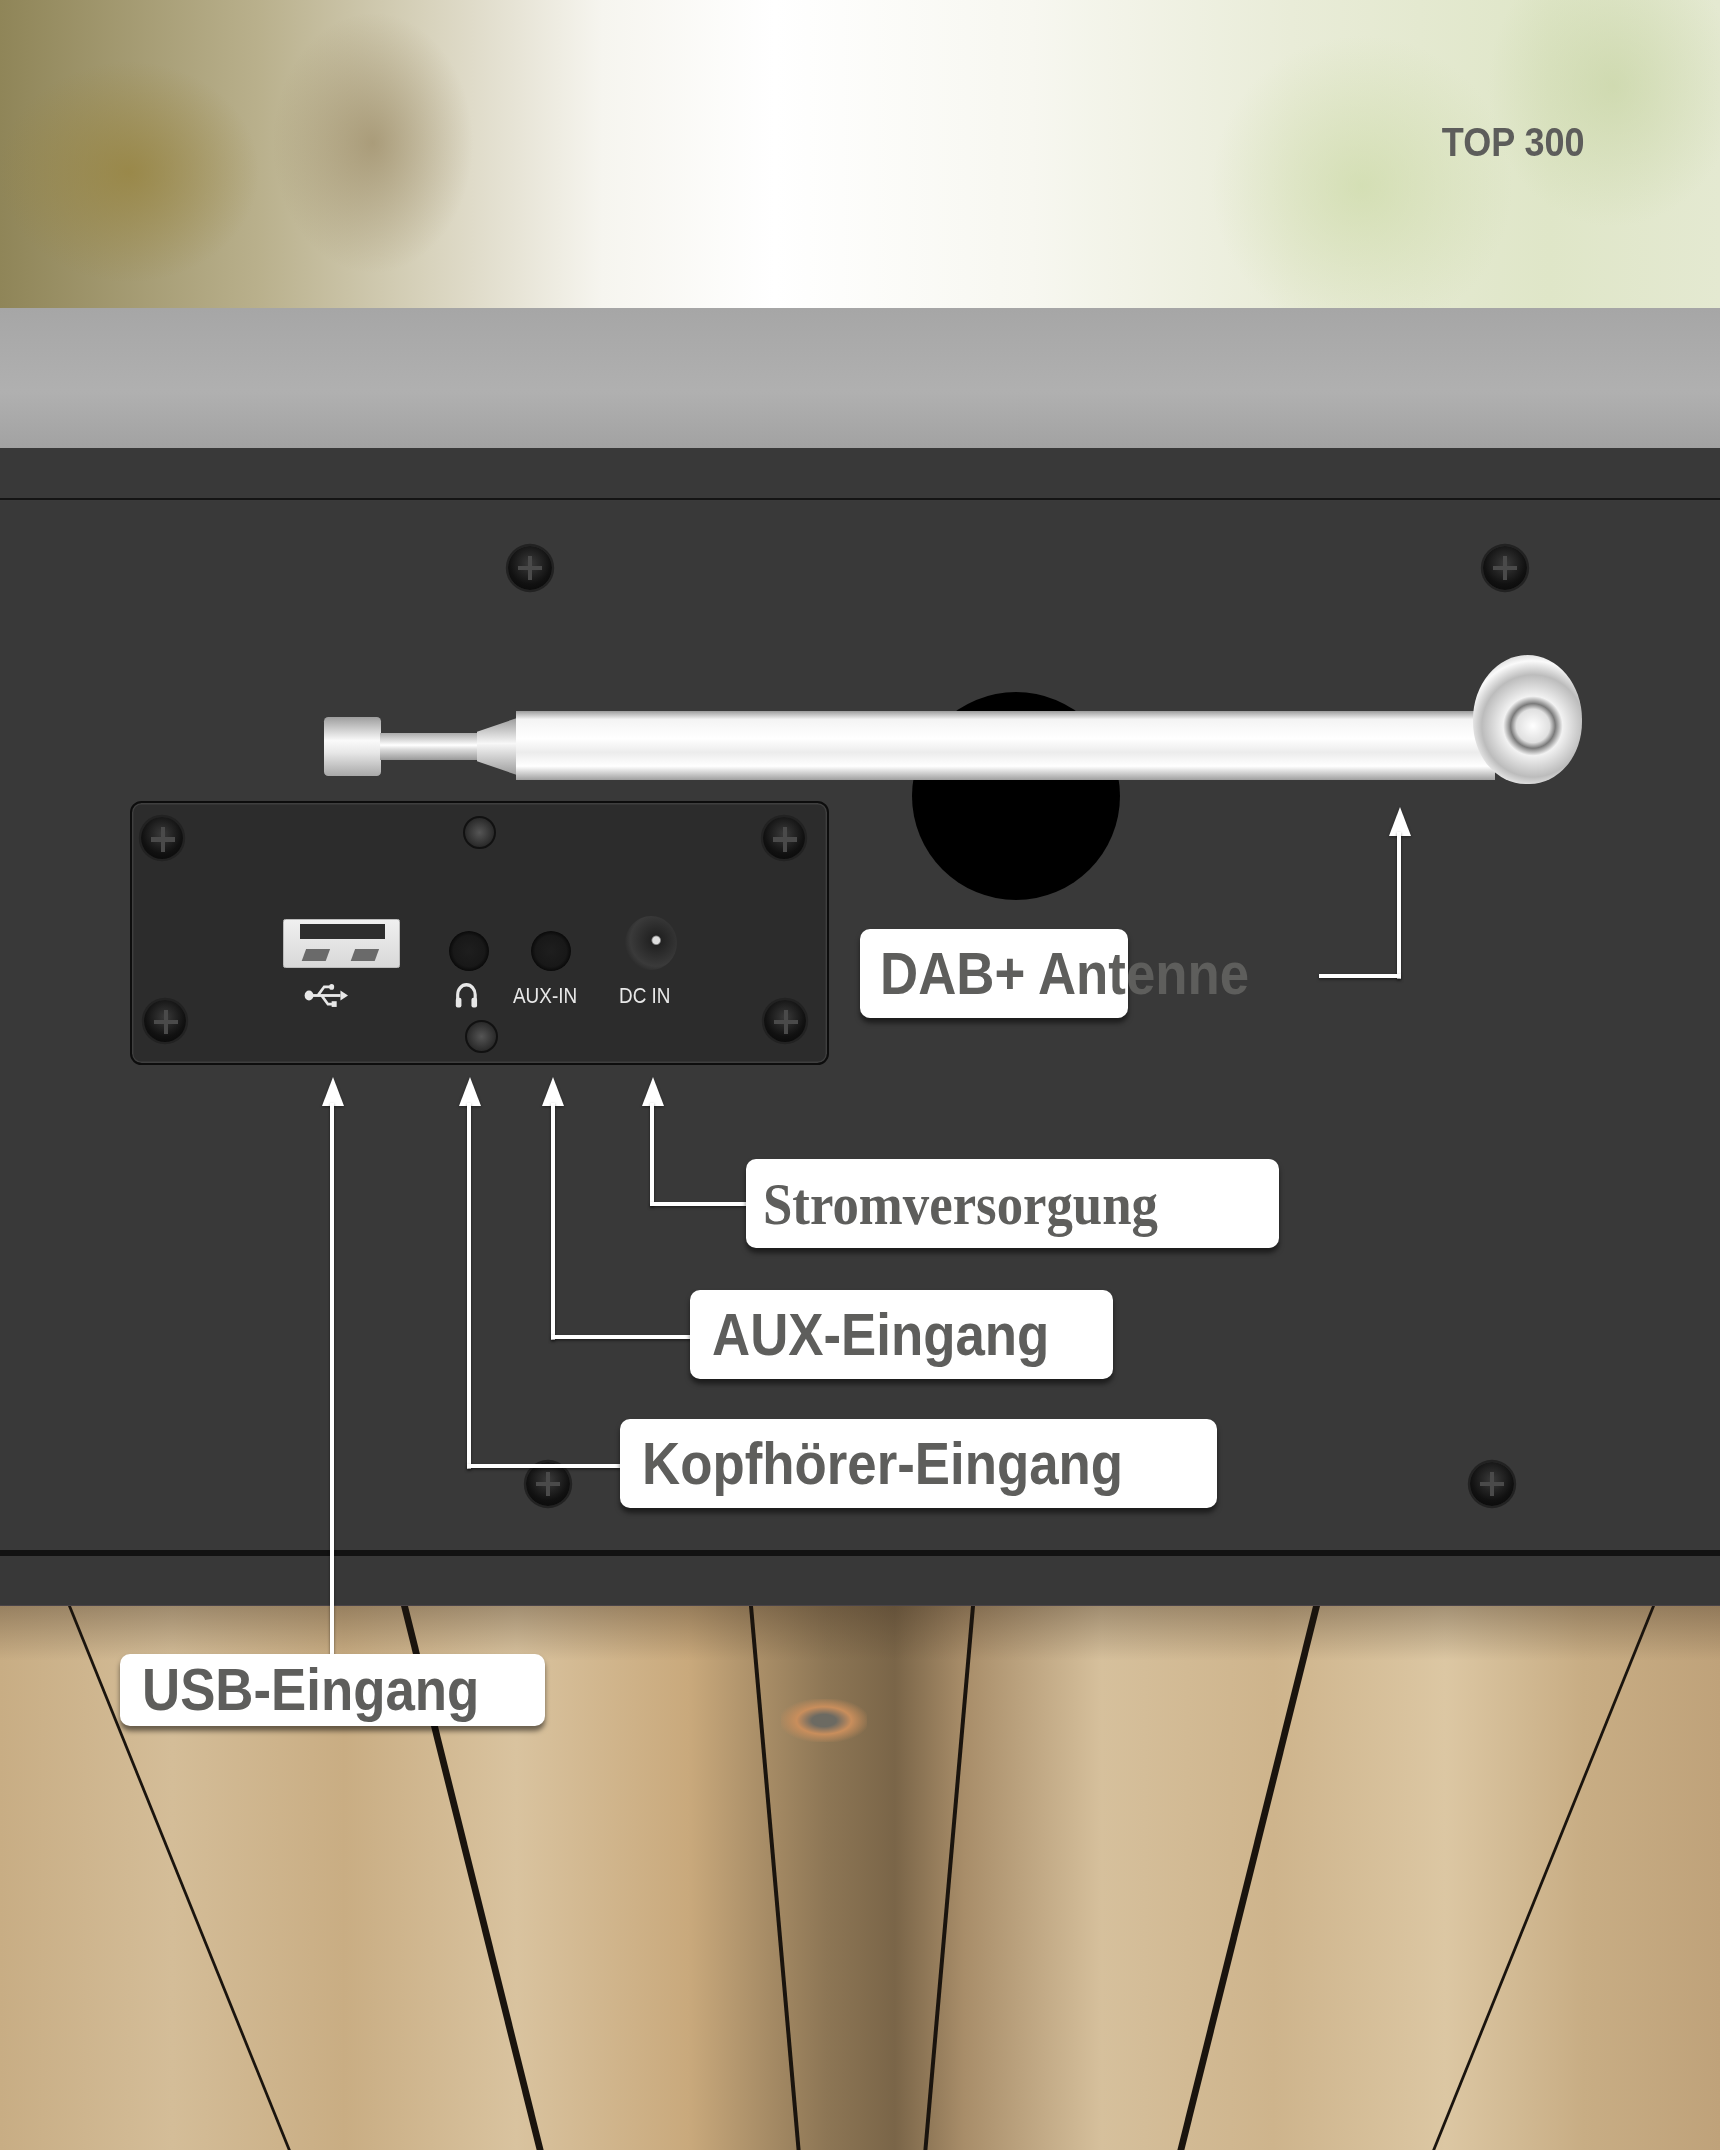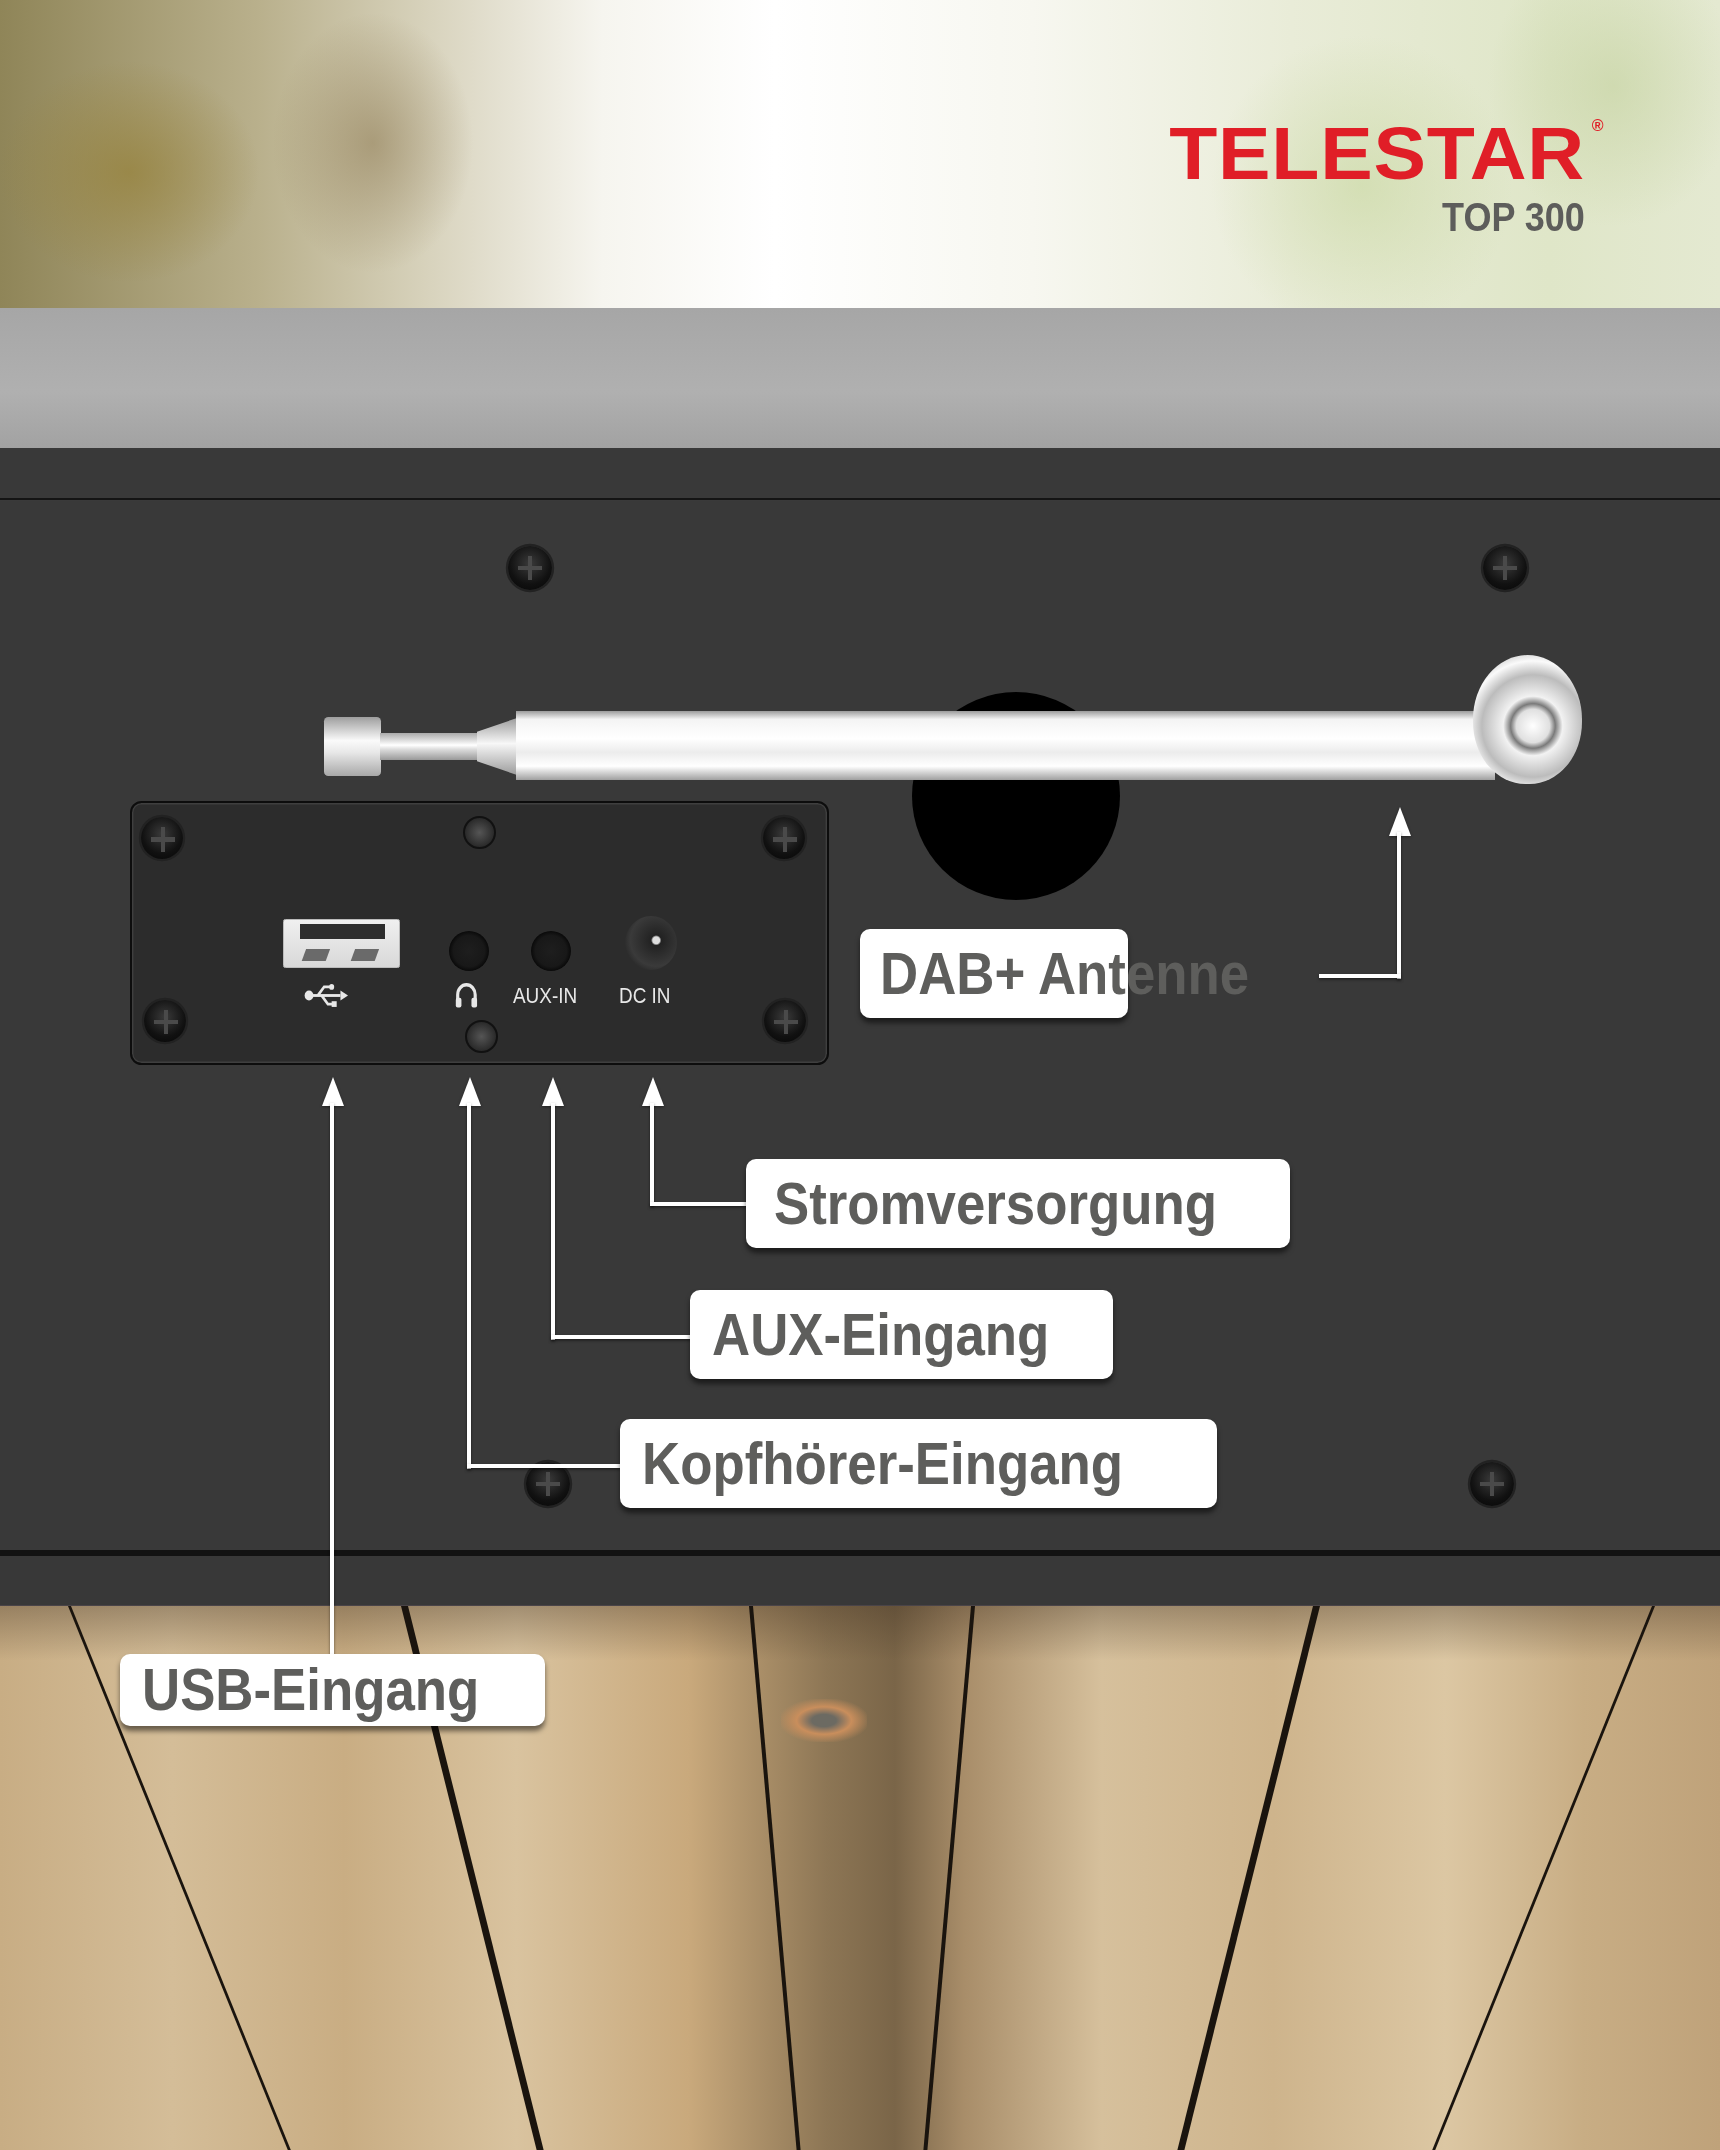--- a/index.html
+++ b/index.html
@@ -56,24 +56,20 @@
   
   .callout{position:absolute;background:#fff;border-radius:10px;box-shadow:0 4.3px 5.7px rgba(0,0,0,.5);color:#5e5e5c;font-weight:bold;font-size:60px;line-height:1;padding:0 20px;display:flex;align-items:center;white-space:nowrap;}
   .callout span{display:inline-block;transform:scaleX(.88);transform-origin:left center;}
 </style>
 </head>
 <body>
 
 <div id="bg-top" class="abs"></div>
 
 <div id="logo" class="abs">
-  <div style="position:relative;display:inline-block;">
-    <span id="logo-brand">TELESTAR</span>
-    <span id="logo-reg">®</span>
-  </div>
   <div id="logo-model">TOP 300</div>
 </div>
 
 <div id="device-top" class="abs"></div>
 <div id="device-band" class="abs"></div>
 <div id="device-panel" class="abs"></div>
 <div id="device-seam" class="abs"></div>
 <div id="device-bottom" class="abs"></div>
 
 <div id="wood" class="abs">
@@ -155,21 +151,21 @@
 <div class="arrowhead" style="left:459px;top:1077px;"></div>
 <div class="line" style="left:467px;top:1103px;width:4.3px;height:366px;"></div>
 <div class="line" style="left:467px;top:1464px;width:154px;height:4.3px;"></div>
 
 <div class="arrowhead" style="left:322px;top:1077px;"></div>
 <div class="line" style="left:330px;top:1103px;width:3.6px;height:556px;"></div>
 
 <div class="callout" style="left:860px;top:929px;width:228px;height:89px;">
   <span>DAB+ Antenne</span>
 </div>
-<div class="callout" style="left:746px;top:1159px;width:496px;height:89px;padding-left:28px;">
+<div class="callout" style="left:746px;top:1159px;width:496px;height:89px;padding-left:17px;font-family:Liberation Serif, serif;">
   <span>Stromversorgung</span>
 </div>
 <div class="callout" style="left:690px;top:1290px;width:381px;height:89px;padding-left:21.5px;">
   <span>AUX-Eingang</span>
 </div>
 <div class="callout" style="left:620px;top:1419px;width:555px;height:89px;padding-left:21.5px;">
   <span>Kopfhörer-Eingang</span>
 </div>
 <div class="callout" style="left:120px;top:1654px;width:383px;height:72px;padding-left:21.5px;">
   <span>USB-Eingang</span>

